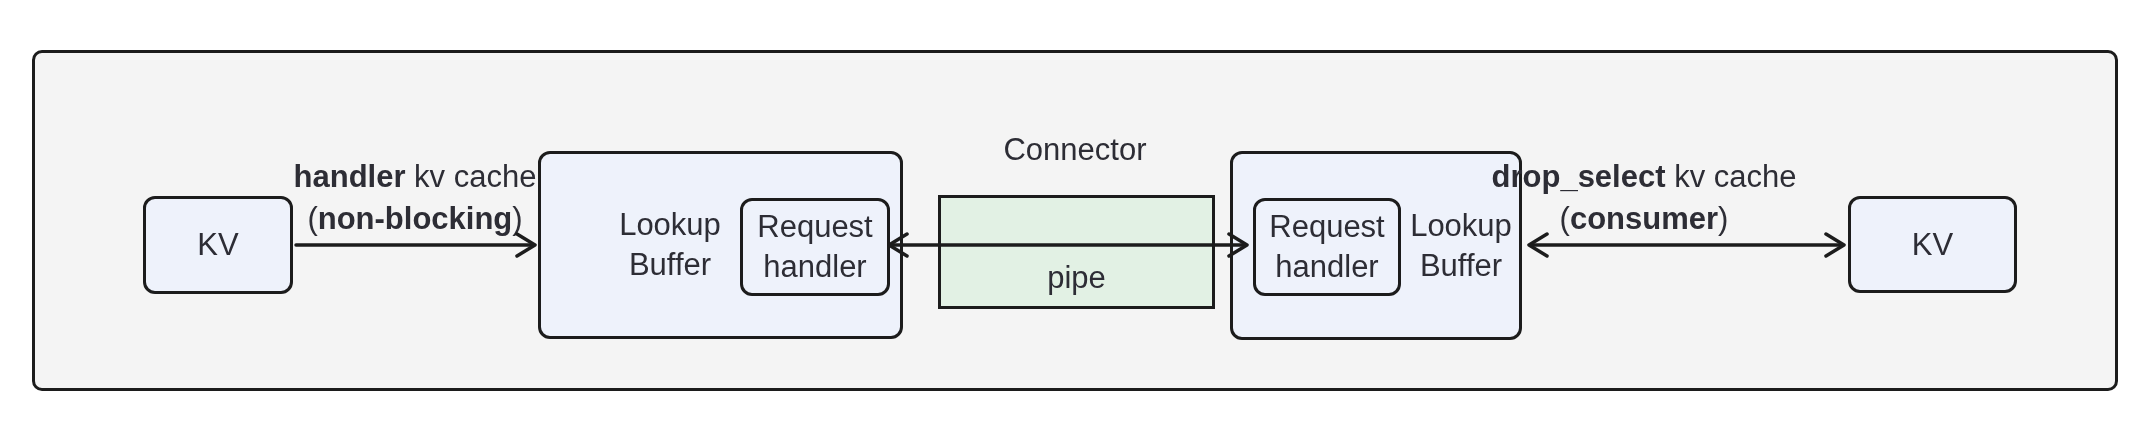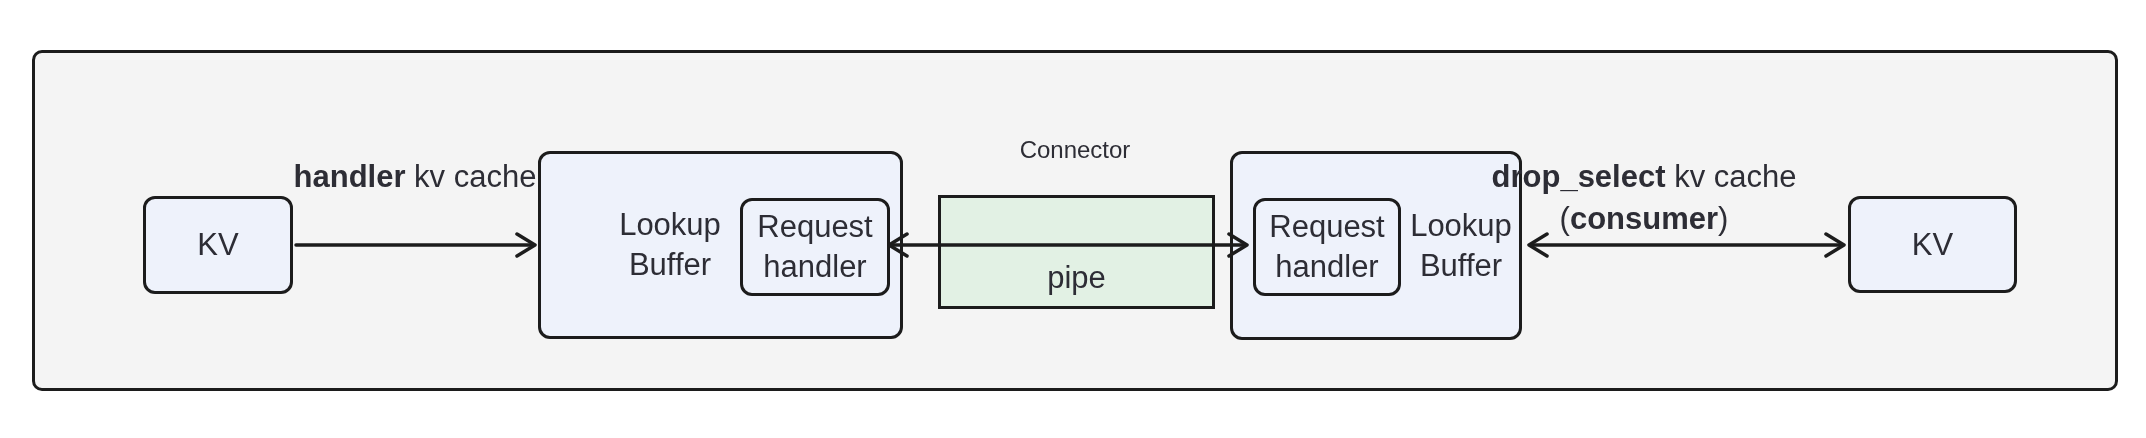--- a/index.html
+++ b/index.html
@@ -24,21 +24,21 @@
     left: 32px; top: 50px;
     width: 2086px; height: 341px;
     background: var(--container-fill);
     border: 3px solid var(--stroke);
     border-radius: 10px;
   }
   .connector-title {
     position: absolute;
     left: 0; right: 0; top: 78px;
     text-align: center;
-    font-size: 24px;
+    font-size: 31px;
     line-height: 38px;
     color: var(--text);
   }
   .node {
     position: absolute;
     background: var(--node-fill);
     border: 3px solid var(--stroke);
     border-radius: 12px;
     display: flex;
     flex-direction: column;
@@ -156,20 +156,21 @@
       <div>Buffer</div>
     </div>
   </div>
 
   <div class="node kv-consumer">
     <div>KV</div>
   </div>
 
   <div class="arrow-label label-insert">
     <div><b>handler</b><span> kv cache</span></div>
+    <div><span>(</span><b>non-blocking</b><span>)</span></div>
   </div>
 
   <div class="arrow-label label-drop">
     <div><b>drop_select</b><span> kv cache</span></div>
     <div><span>(</span><b>consumer</b><span>)</span></div>
   </div>
 
   <svg class="arrows" viewBox="0 0 2146 438">
 
     <g>

